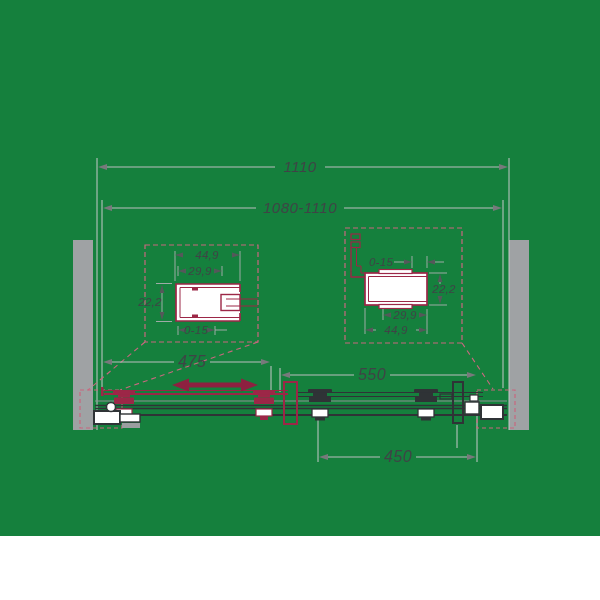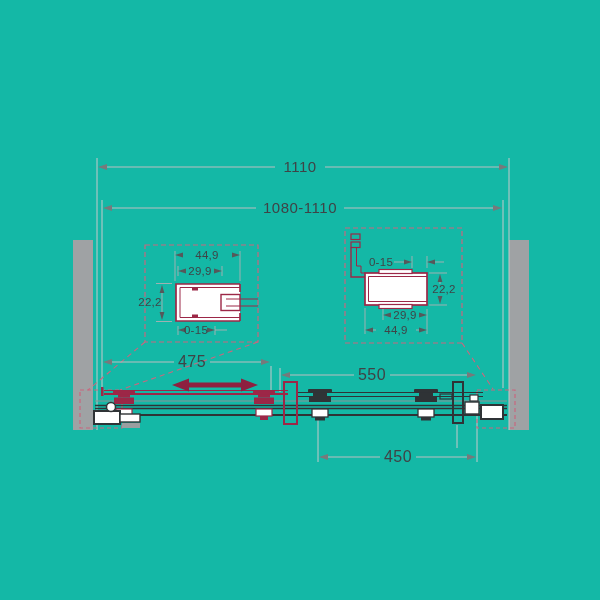--- a/index.html
+++ b/index.html
@@ -1,17 +1,17 @@
 <!DOCTYPE html>
 <html><head>
 <meta charset="utf-8">
 <style>
   html,body{margin:0;padding:0;background:#ffffff;}
-  .page{position:relative;width:600px;height:600px;background:#14b8a6;overflow:hidden;
-        font-family:"Liberation Sans", sans-serif;}
+  .page{position:relative;width:600px;height:536px;background:#15803d;overflow:hidden;
+        font-family:"Liberation Sans", sans-serif;font-style:italic;}
   svg text{font-family:"Liberation Sans", sans-serif;fill:#3f4346;}
   .dim-big{font-size:15px;letter-spacing:.5px;}
   .dim-mid{font-size:16px;letter-spacing:.5px;}
   .dim-small{font-size:11.5px;letter-spacing:.3px;}
 </style>
 </head>
 <body>
 
 <div class="page">
 <svg width="600" height="600" viewBox="0 0 600 600">

